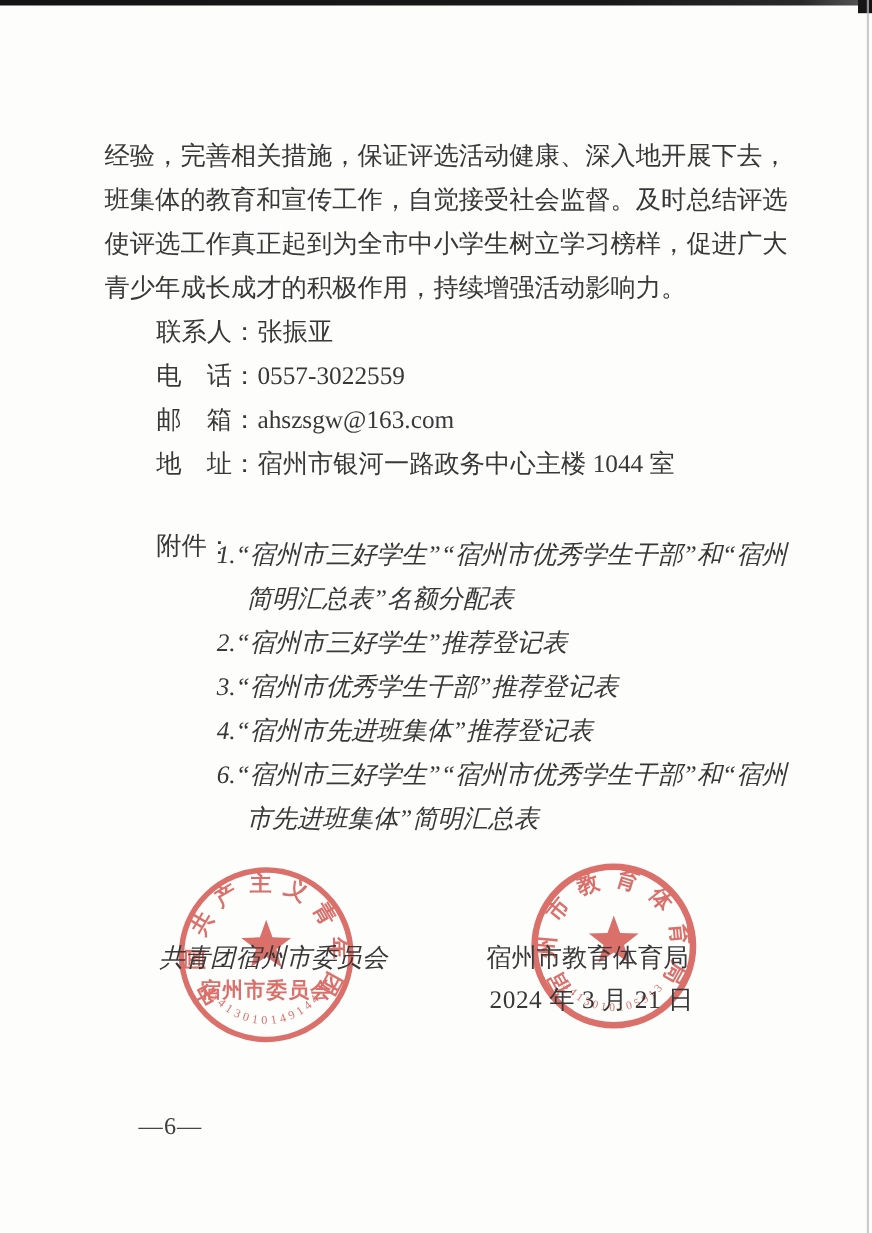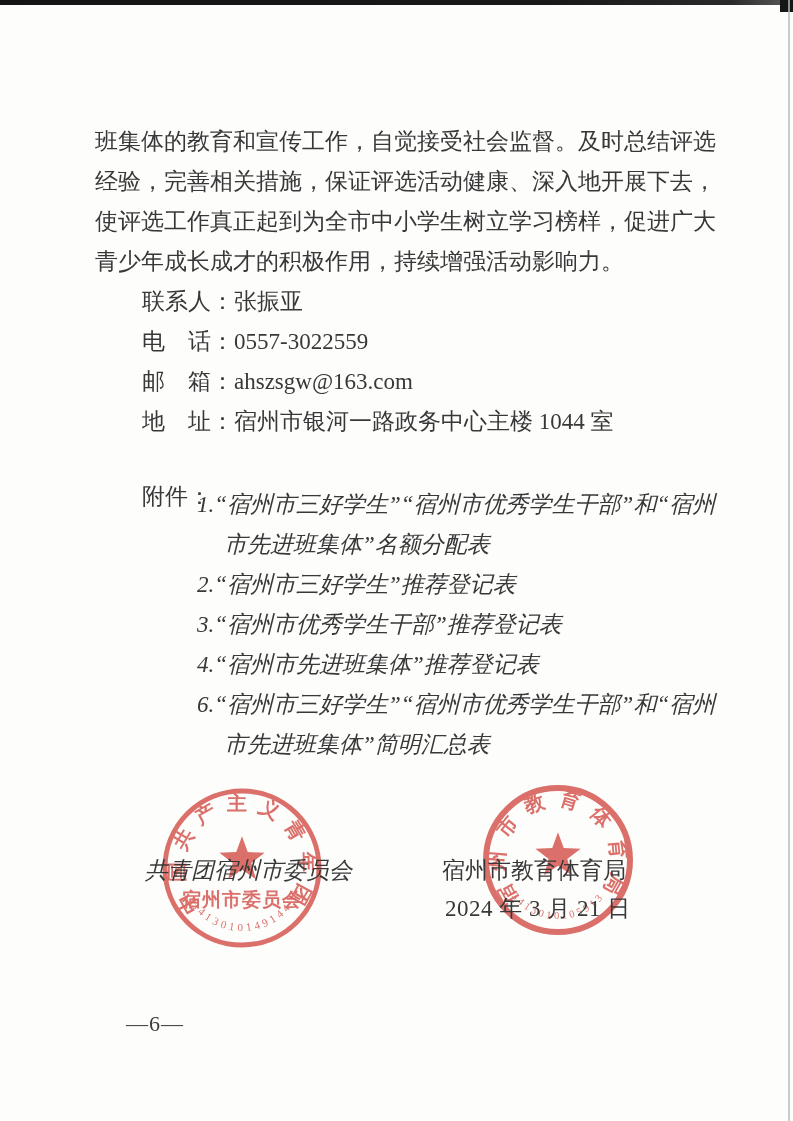--- a/index.html
+++ b/index.html
@@ -45,37 +45,37 @@
 </head>
 <body>
 
 <div class="page">
 
   <div class="scan-top"></div>
   <div class="scan-corner"></div>
   <div class="scan-right"></div>
 
   <div class="body-block">
+    <div class="tline">经验，完善相关措施，保证评选活动健康、深入地开展下去，</div>
     <div class="tline">班集体的教育和宣传工作，自觉接受社会监督。及时总结评选</div>
-    <div class="tline">经验，完善相关措施，保证评选活动健康、深入地开展下去，</div>
     <div class="tline">使评选工作真正起到为全市中小学生树立学习榜样，促进广大</div>
     <div class="tline">青少年成长成才的积极作用，持续增强活动影响力。</div>
   </div>
 
   <div class="contact-block">
     <div class="tline">联系人：张振亚</div>
     <div class="tline">电　话：0557-3022559</div>
     <div class="tline">邮　箱：ahszsgw@163.com</div>
     <div class="tline">地　址：宿州市银河一路政务中心主楼 1044 室</div>
   </div>
 
   <div class="attach-label tline">附件：</div>
   <div class="attach-items">
     <div class="tline">1.“宿州市三好学生”“宿州市优秀学生干部”和“宿州</div>
-    <div class="tline cont">市先进班集体”名额分配表</div>
+    <div class="tline cont">简明汇总表”名额分配表</div>
     <div class="tline">2.“宿州市三好学生”推荐登记表</div>
     <div class="tline">3.“宿州市优秀学生干部”推荐登记表</div>
     <div class="tline">4.“宿州市先进班集体”推荐登记表</div>
     <div class="tline">6.“宿州市三好学生”“宿州市优秀学生干部”和“宿州</div>
     <div class="tline cont">市先进班集体”简明汇总表</div>
   </div>
 
   <svg class="seal seal-left" width="168" height="168" viewBox="0 0 168 168">
     <defs>
       <path id="sealL-top" d="M 46.7 128.4 A 58 58 0 1 1 121.3 128.4" fill="none"></path>

